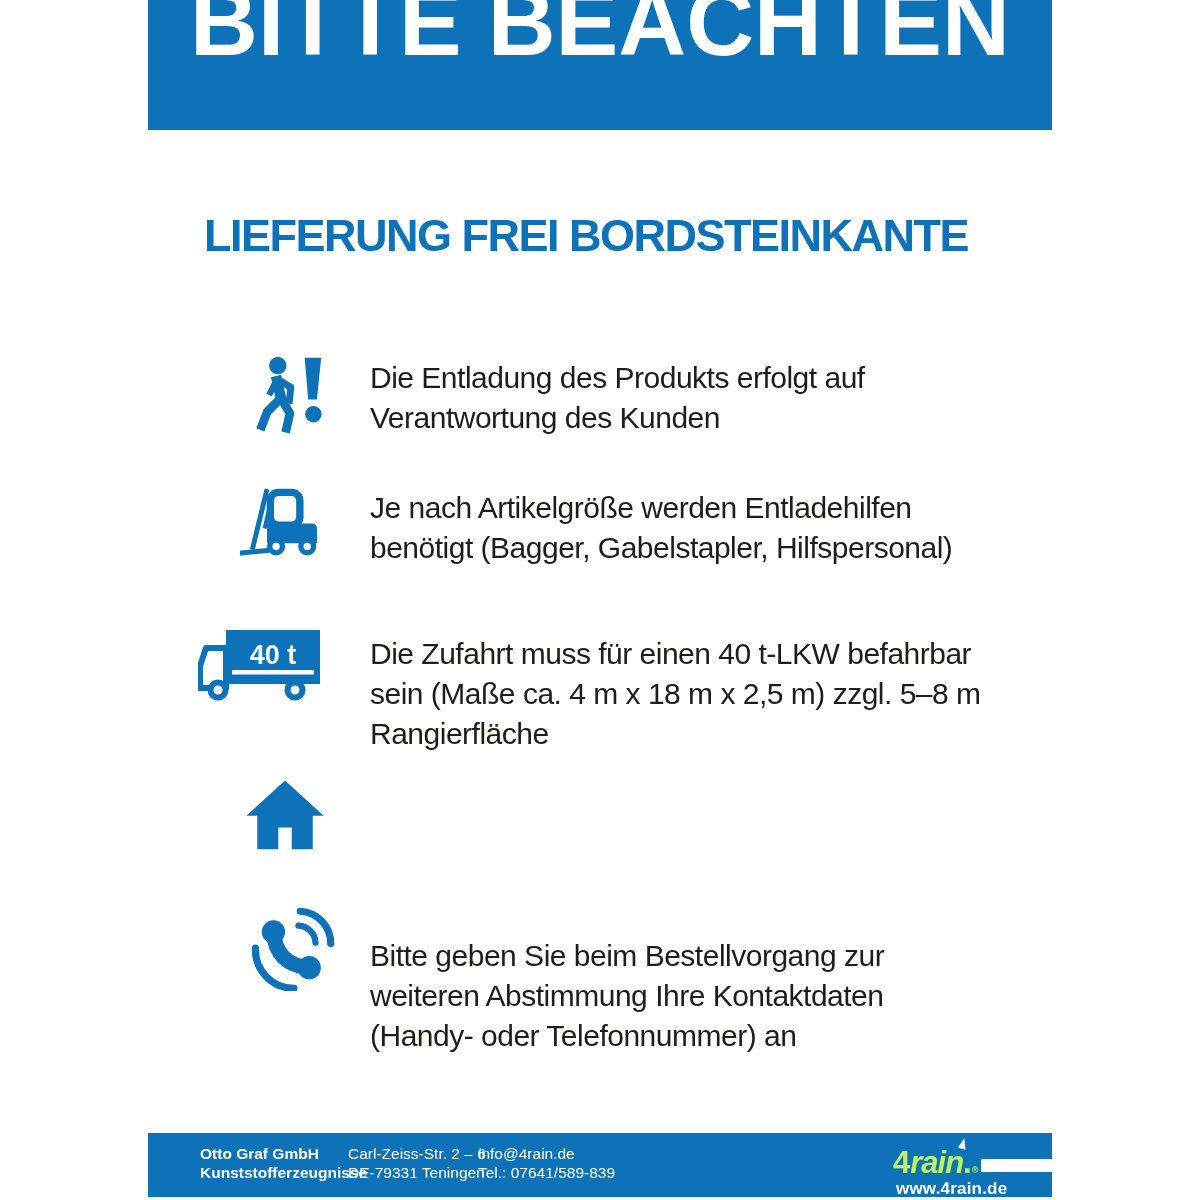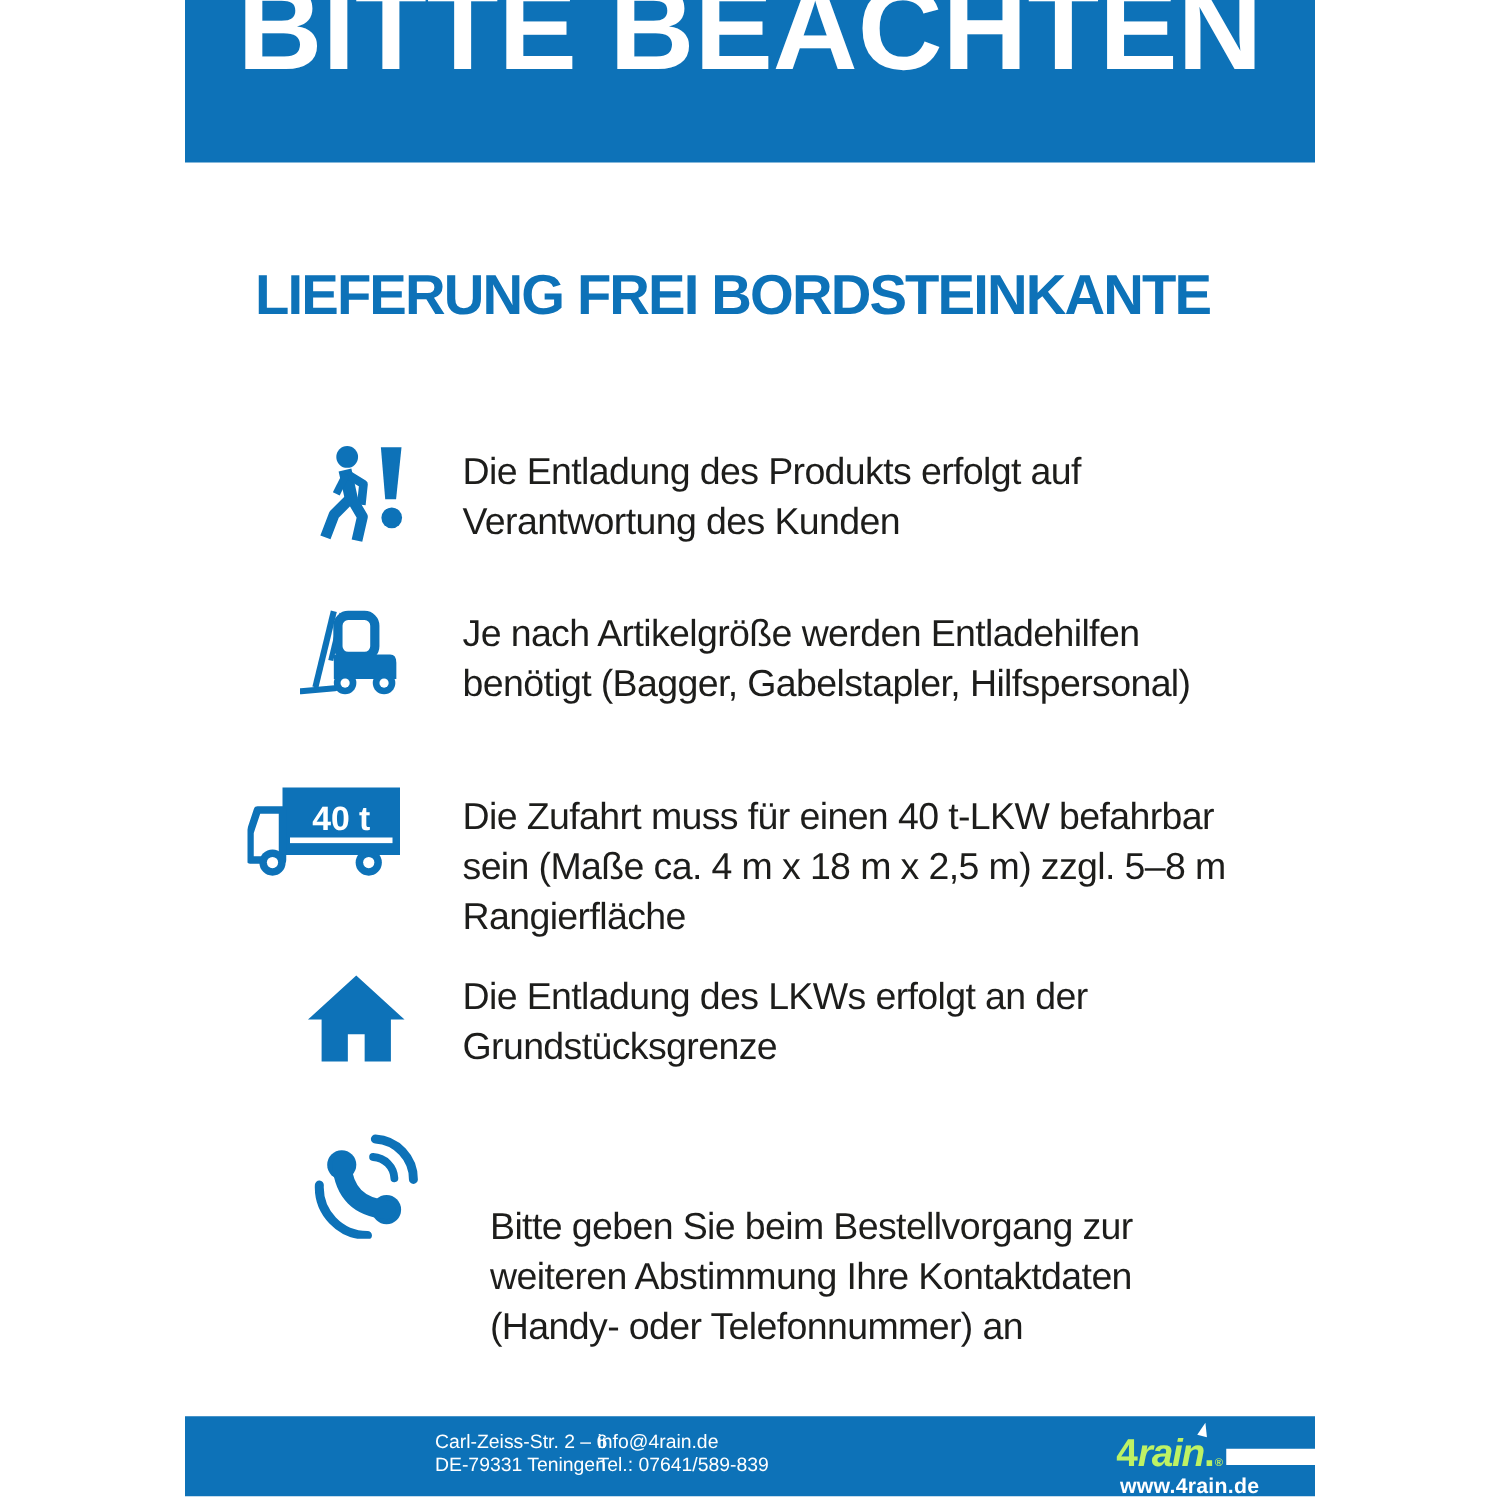--- a/index.html
+++ b/index.html
@@ -102,38 +102,40 @@
   </div>
   <p class="item-text" style="top:618px;margin-top:16px;">Die Zufahrt muss für einen 40 t-LKW befahrbar
 sein (Maße ca. 4 m x 18 m x 2,5 m) zzgl. 5–8 m
 Rangierfläche</p>
 
   <div class="icon-cell" style="left:243px; top:777px;">
     <svg width="84" height="74" viewBox="0 0 100 88" fill="currentColor">
       <path d="M50 4 L4 46 L17 46 L17 86 L42 86 L42 60 L58 60 L58 86 L83 86 L83 46 L96 46 Z"></path>
     </svg>
   </div>
-  <p class="item-text" style="top:778px;">Die Entladung des LKWs erfolgt an der
-Grundstücksgrenze</p>
 
   <div class="icon-cell" style="left:249px; top:905px;">
     <svg width="90" height="86" viewBox="0 0 100 96" fill="currentColor">
       <path d="M7 48 A 43 43 0 0 0 50 93" fill="none" stroke="currentColor" stroke-width="8" stroke-linecap="round"></path>
       <path d="M57 7 A 36 36 0 0 1 91 43" fill="none" stroke="currentColor" stroke-width="8" stroke-linecap="round"></path>
       <path d="M55 23 A 20 20 0 0 1 74 42" fill="none" stroke="currentColor" stroke-width="7" stroke-linecap="round"></path>
       <circle cx="27" cy="30" r="13"></circle>
       <circle cx="67" cy="70" r="13"></circle>
       <path d="M27 30 Q 30 67 67 70" fill="none" stroke="currentColor" stroke-width="17" stroke-linecap="round"></path>
     </svg>
   </div>
-  <p class="item-text" style="top:962px;margin-left:22px;">Bitte geben Sie beim Bestellvorgang zur
+  <p class="item-text" style="top:936px;">Bitte geben Sie beim Bestellvorgang zur
 weiteren Abstimmung Ihre Kontaktdaten
 (Handy- oder Telefonnummer) an</p>
 
   <footer class="footbar">
+    <div class="fcol fcol1">
+      <div>Otto Graf GmbH</div>
+      <div>Kunststofferzeugnisse</div>
+    </div>
     <div class="fcol fcol2">
       <div>Carl-Zeiss-Str. 2 – 6</div>
       <div>DE-79331 Teningen</div>
     </div>
     <div class="fcol fcol3">
       <div>info@4rain.de</div>
       <div>Tel.: 07641/589-839</div>
     </div>
 
     <div class="stripe"></div>

